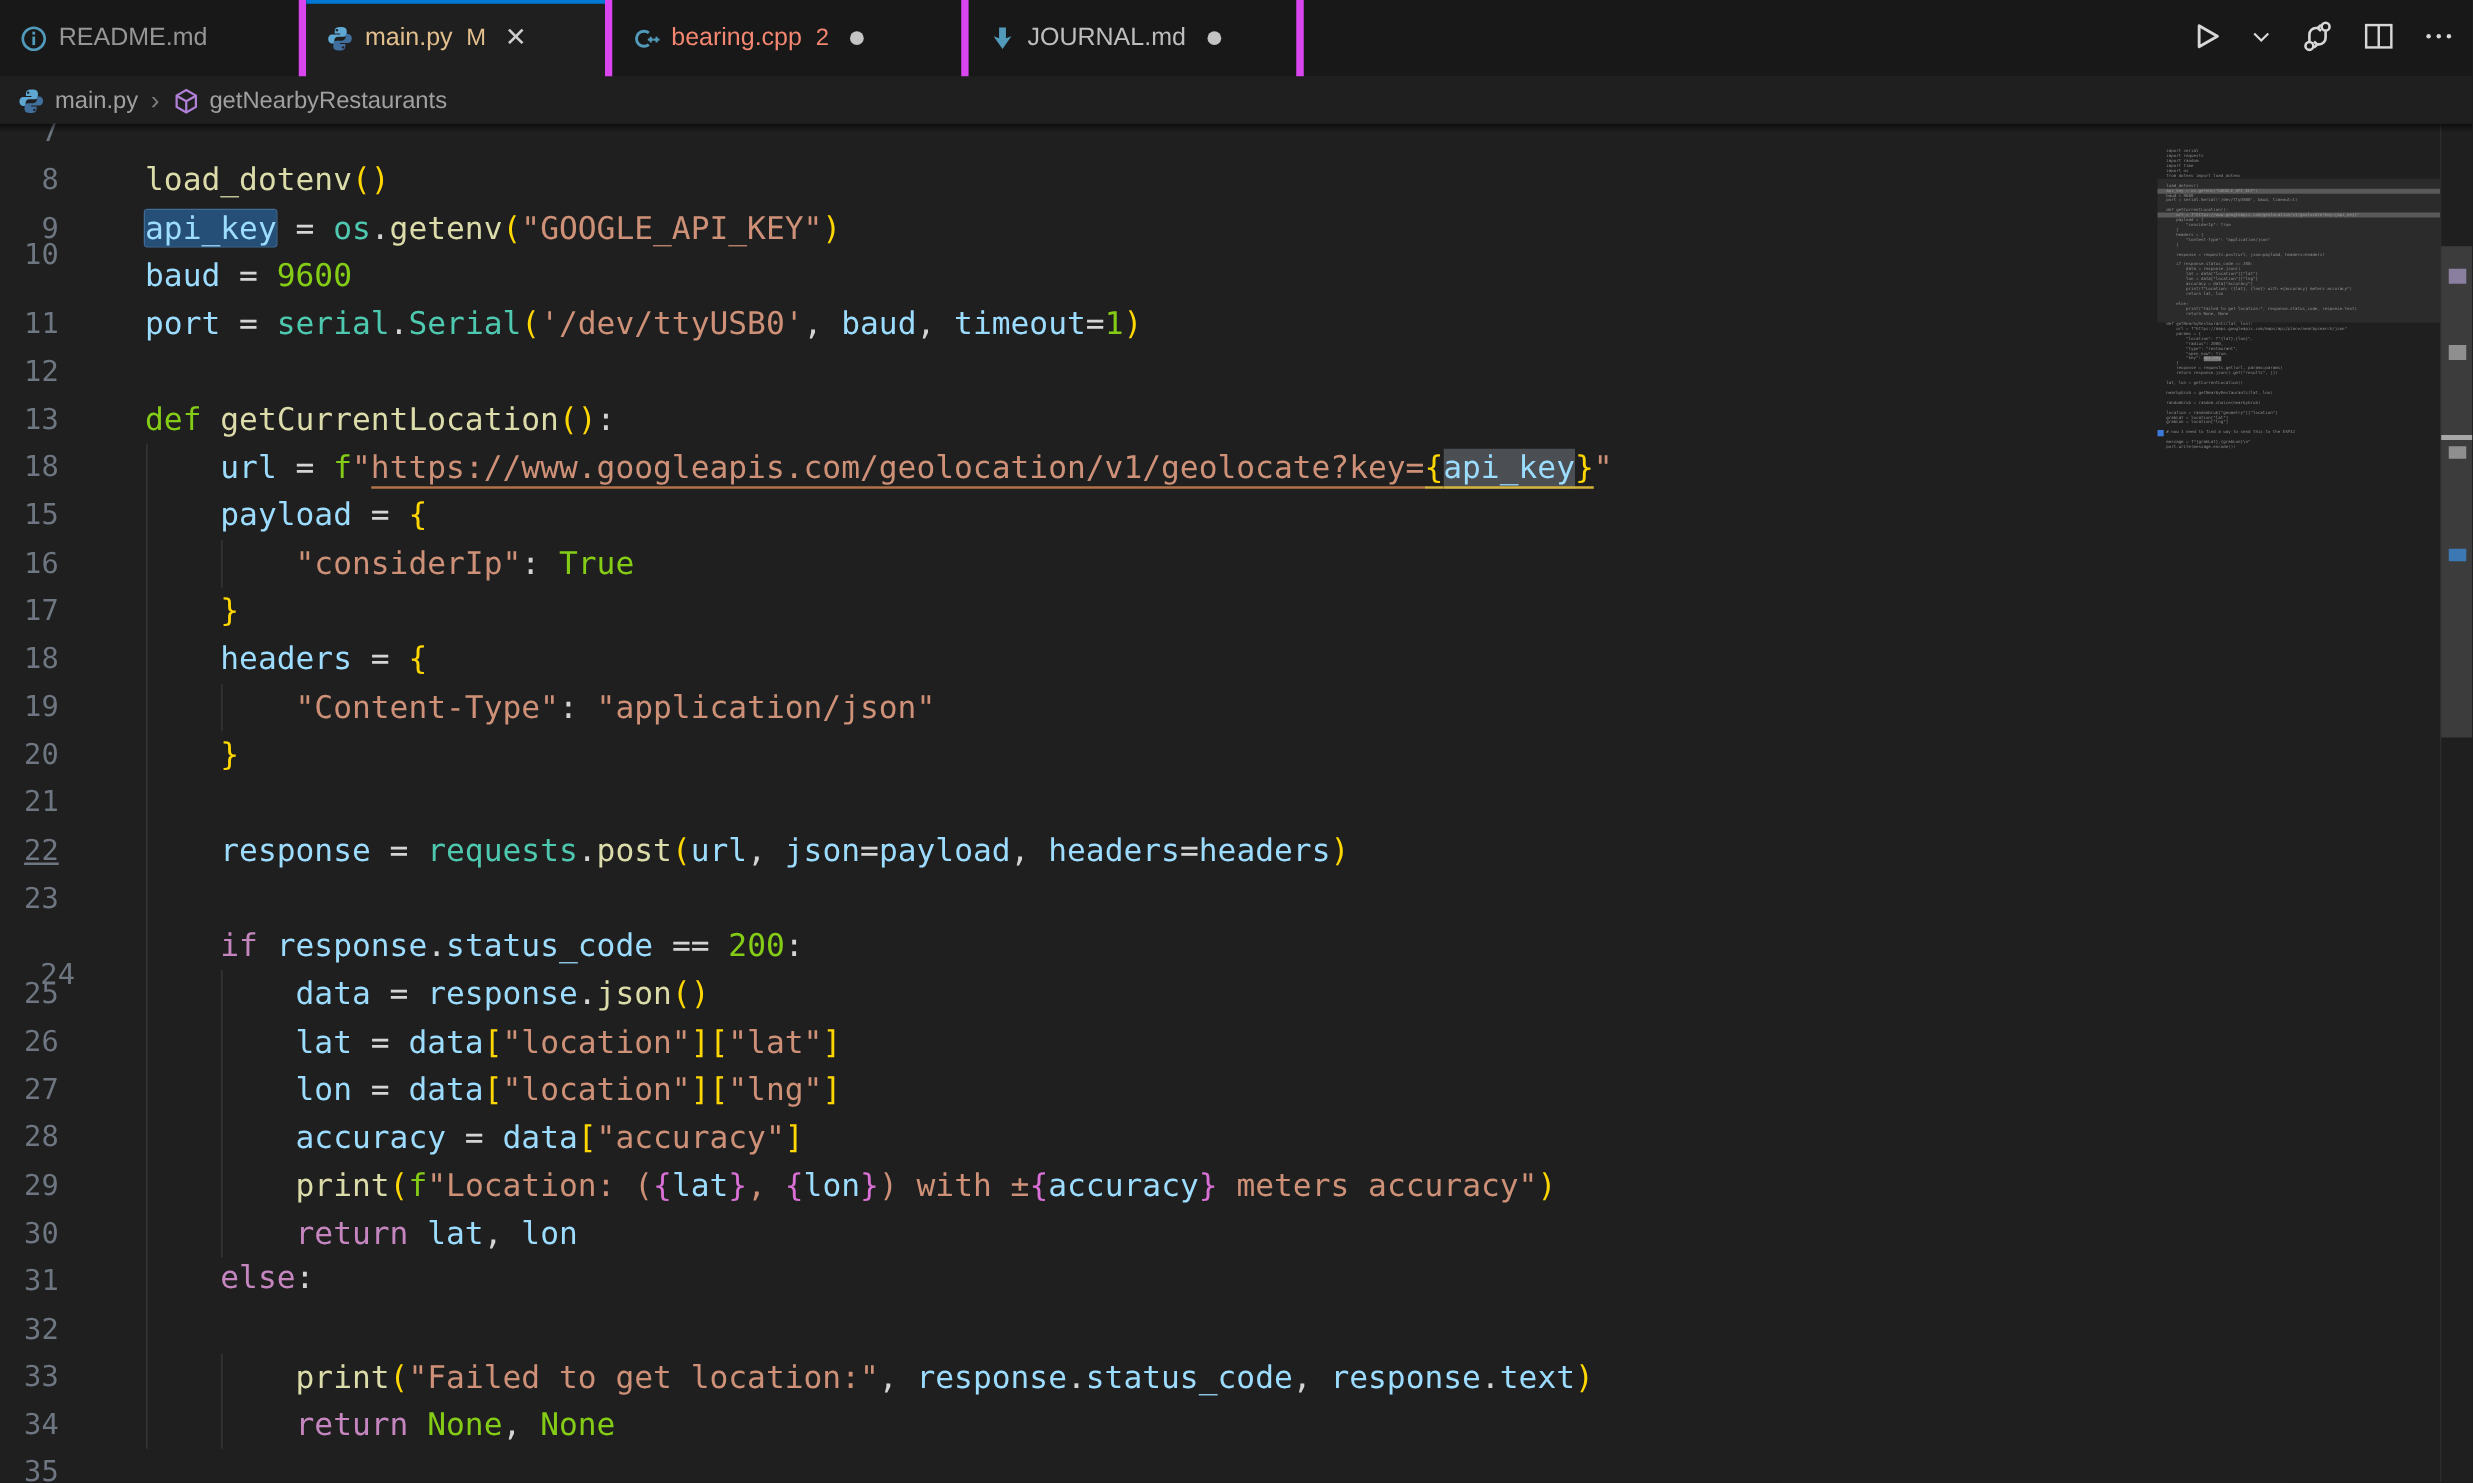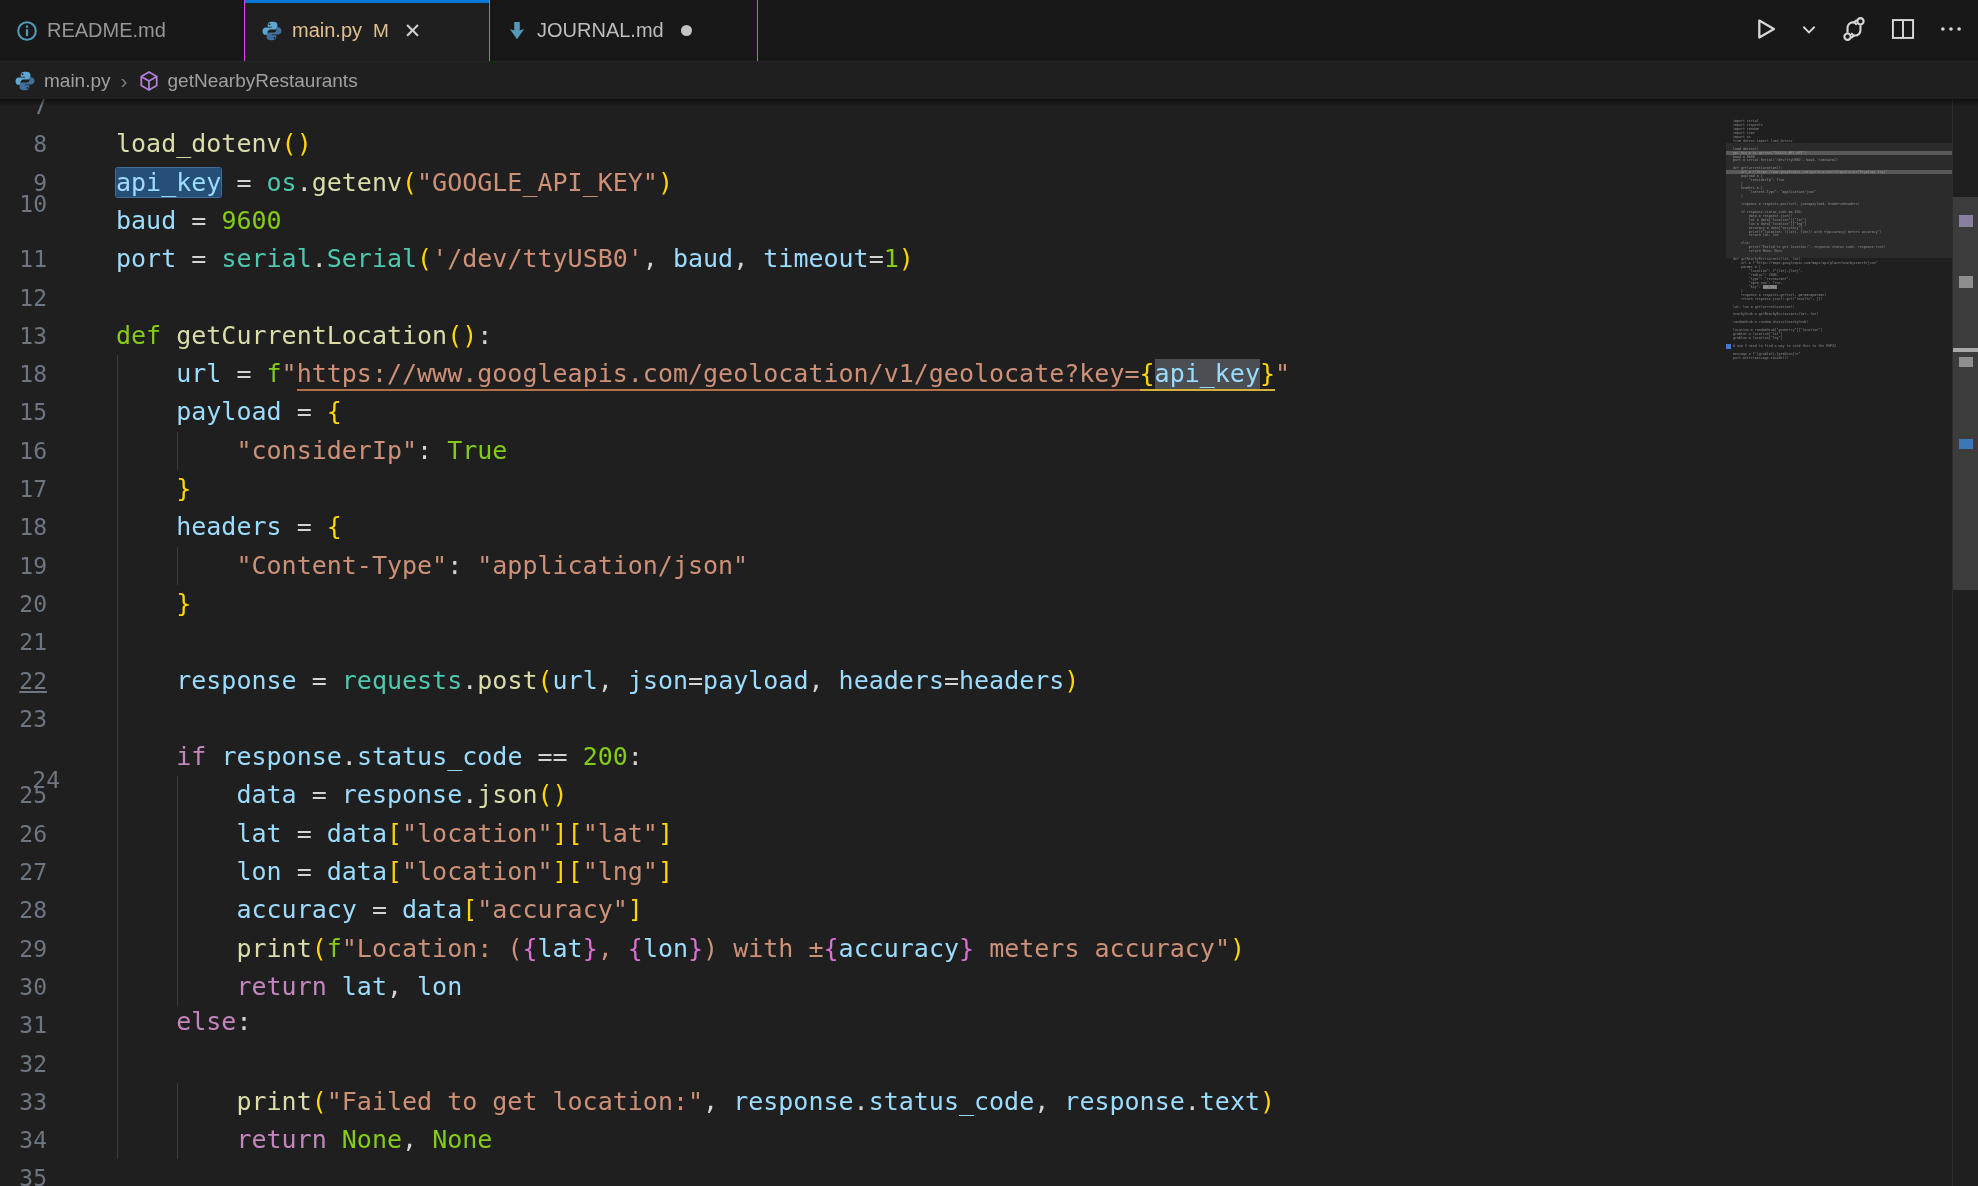--- a/index.html
+++ b/index.html
@@ -3,21 +3,21 @@
 <meta charset="utf-8">
 <style>
   html,body{margin:0;padding:0;background:#1f1f1f;}
   #stage{position:relative;width:1978px;height:1186px;overflow:hidden;background:#1f1f1f;
          font-family:"Liberation Sans",sans-serif;-webkit-font-smoothing:antialiased;}
 
   
   #tabbar{position:absolute;left:0;top:0;width:1978px;height:62px;background:#181818;
           display:flex;align-items:stretch;border-bottom:1px solid #252525;box-sizing:border-box;}
   .tab{position:relative;display:flex;align-items:center;gap:9px;padding:0 16px;box-sizing:border-box;
-       background:#181818;border-right:1px solid #d946ef;cursor:pointer;flex:none;}
+       background:#181818;border-right:6px solid #d946ef;cursor:pointer;flex:none;}
   .tab.active{background:#1f1f1f;}
   .tab.active::before{content:"";position:absolute;left:0;top:0;right:0;height:3px;background:#0078d4;}
   .tab .lbl{font-size:20px;color:#969696;white-space:nowrap;}
   .tab .badge{font-size:19px;margin-left:2px;}
   .tab .close{font-size:21px;color:#d0d0d0;margin-left:6px;line-height:1;}
   .tab .dot{width:11px;height:11px;border-radius:50%;background:#c4c4c4;margin-left:8px;}
   .tabicon{display:inline-flex;width:22px;height:22px;align-items:center;justify-content:center;flex:none;}
 
   
   #actions{position:absolute;right:14px;top:0;height:62px;display:flex;align-items:center;gap:22px;}
@@ -83,20 +83,32 @@
           <svg width="22" height="22" viewBox="0 0 16 16">
             <path d="M7.9 1.2c-2 0-3 .9-3 2.2v1.5h3.2v.6H3.4c-1.3 0-2.3 1.1-2.3 2.6s1 2.7 2.3 2.7h1.3V9.1c0-1.2 1-2.2 2.2-2.2h3.2c1 0 1.8-.8 1.8-1.8V3.4c0-1.3-1-2.2-3-2.2z" fill="#5fa8d3"></path>
             <path d="M8.1 14.8c2 0 3-.9 3-2.2v-1.5H7.9v-.6h4.7c1.3 0 2.3-1.1 2.3-2.6S13.9 5.2 12.6 5.2h-1.3v1.7c0 1.2-1 2.2-2.2 2.2H5.9c-1 0-1.8.8-1.8 1.8v1.7c0 1.3 1 2.2 4 2.2z" fill="#416f9e"></path>
             <circle cx="6.2" cy="3" r=".7" fill="#1f1f1f"></circle>
             <circle cx="9.8" cy="13" r=".7" fill="#1f1f1f"></circle>
           </svg>
         </span>
         <span class="lbl" style="color: rgb(226, 192, 141);">main.py</span>
         <span class="badge" style="color: rgb(226, 192, 141);">M</span>
         <span class="close">✕</span>
+      </div>
+      <div class="tab" style="width: 285px;">
+        <span class="tabicon">
+          <svg width="22" height="22" viewBox="0 0 16 16">
+            <path d="M9.5 4.6A4.4 4.4 0 1 0 9.5 11.4" fill="none" stroke="#519aba" stroke-width="1.7"></path>
+            <path d="M10.6 6.8v3.4M8.9 8.5h3.4" stroke="#519aba" stroke-width="1.2"></path>
+            <path d="M14 6.8v3.4M12.3 8.5h3.4" stroke="#519aba" stroke-width="1.2"></path>
+          </svg>
+        </span>
+        <span class="lbl" style="color: rgb(244, 135, 113);">bearing.cpp</span>
+        <span class="badge" style="color: rgb(244, 135, 113);">2</span>
+        <span class="dot"></span>
       </div>
       <div class="tab" style="width: 268px;">
         <span class="tabicon">
           <svg width="22" height="22" viewBox="0 0 16 16">
             <path d="M6 1.5h4v6.2l3.2-1.2L8 14 2.8 6.5 6 7.7z" fill="#519aba"></path>
           </svg>
         </span>
         <span class="lbl" style="color: rgb(189, 189, 189);">JOURNAL.md</span>
         <span class="dot"></span>
       </div>

